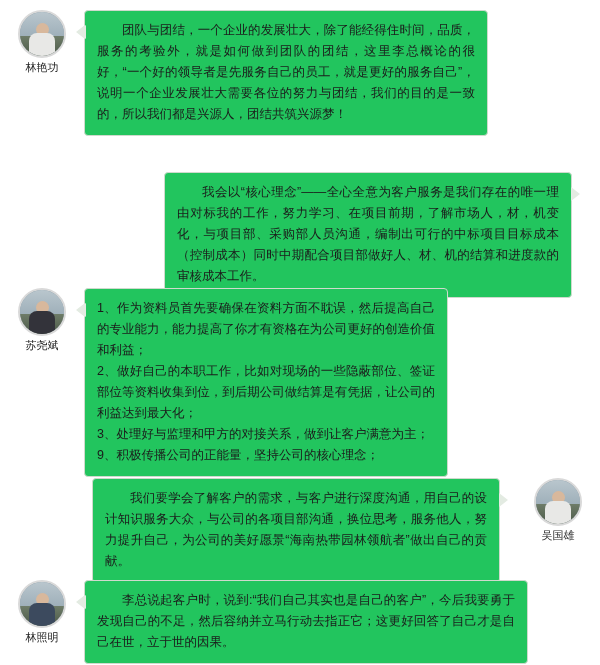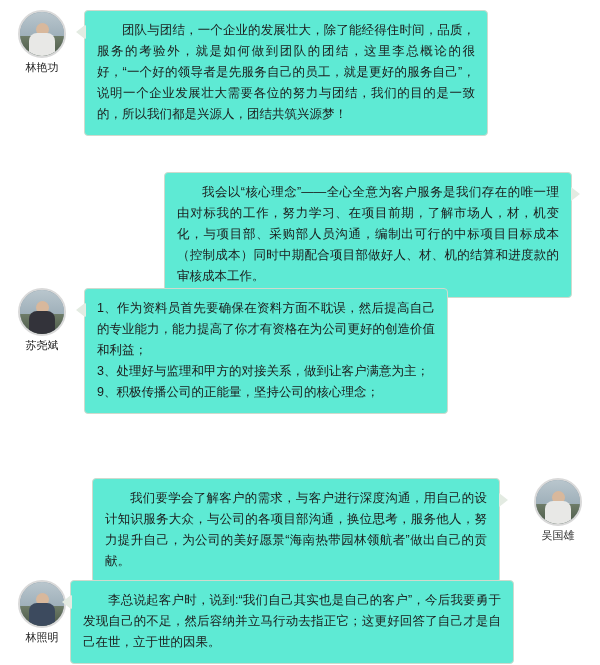--- a/index.html
+++ b/index.html
@@ -82,21 +82,21 @@
   .name {
     margin-top: 3px;
     font-size: 11px;
     color: #222222;
     white-space: nowrap;
     line-height: 13px;
     text-align: left;
   }
   .bubble {
     position: relative;
-    background: #5eead4;
+    background: #22c55e;
     border: 1px solid #cfdacd;
     border-radius: 4px;
     padding: 9px 12px 10px 12px;
     font-size: 12.5px;
     line-height: 21px;
     color: #1b1b1b;
     text-align: justify;
     box-sizing: border-box;
   }
   .bubble p {
@@ -139,21 +139,21 @@
   #row-1 { left: 120px; top: 172px; width: 466px; }
   #row-1 .bubble { width: 408px; margin-right: 14px; }
 
   #row-2 { left: 14px;  top: 288px; width: 520px; }
   #row-2 .bubble { width: 364px; margin-left: 14px; }
 
   #row-3 { left: 92px;  top: 478px; width: 494px; }
   #row-3 .bubble { width: 424px; margin-right: 30px; }
 
   #row-4 { left: 14px;  top: 580px; width: 514px; }
-  #row-4 .bubble { width: 444px; margin-left: 0; }
+  #row-4 .bubble { width: 444px; margin-left: 14px; }
 </style>
 </head>
 <body>
 
 <div class="page">
 
   <div class="row left" id="row-0">
     <div class="person">
       <div class="avatar shirt-white">
         <div class="sky"></div>
@@ -182,20 +182,21 @@
         <div class="sky"></div>
         <div class="ground"></div>
         <div class="head"></div>
         <div class="body"></div>
       </div>
       <div class="name">苏尧斌</div>
     </div>
     <div class="bubble">
       <span class="tail left"></span>
       <p>1、作为资料员首先要确保在资料方面不耽误，然后提高自己的专业能力，能力提高了你才有资格在为公司更好的创造价值和利益；</p>
+      <p>2、做好自己的本职工作，比如对现场的一些隐蔽部位、签证部位等资料收集到位，到后期公司做结算是有凭据，让公司的利益达到最大化；</p>
       <p>3、处理好与监理和甲方的对接关系，做到让客户满意为主；</p>
       <p>9、积极传播公司的正能量，坚持公司的核心理念；</p>
     </div>
   </div>
 
   <div class="row right" id="row-3">
     <div class="person">
       <div class="avatar shirt-white">
         <div class="sky"></div>
         <div class="ground"></div>

